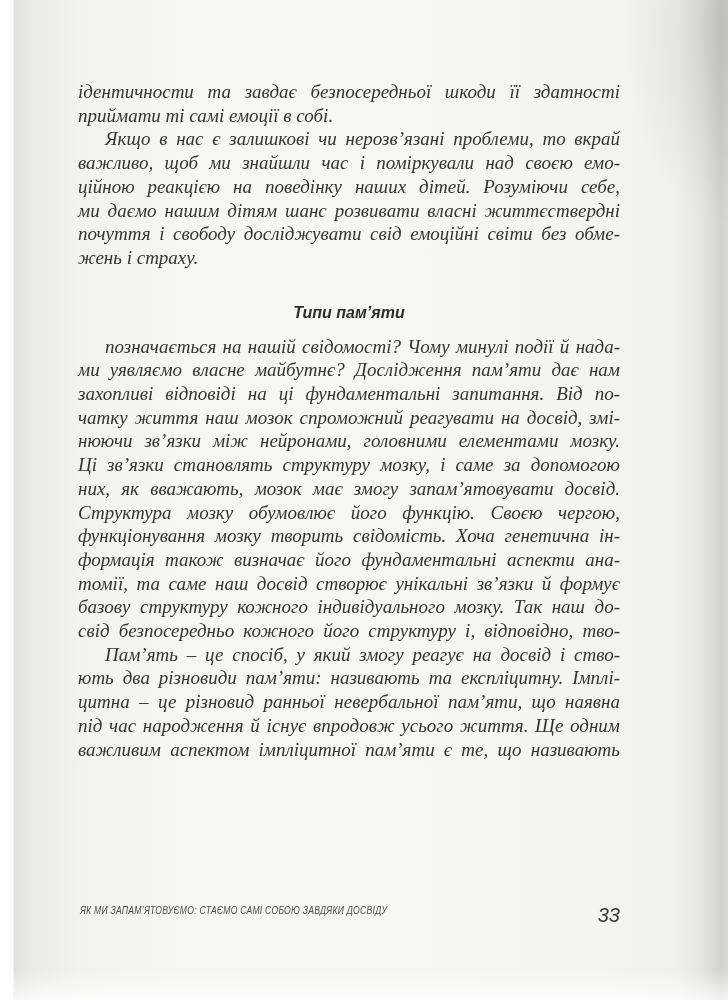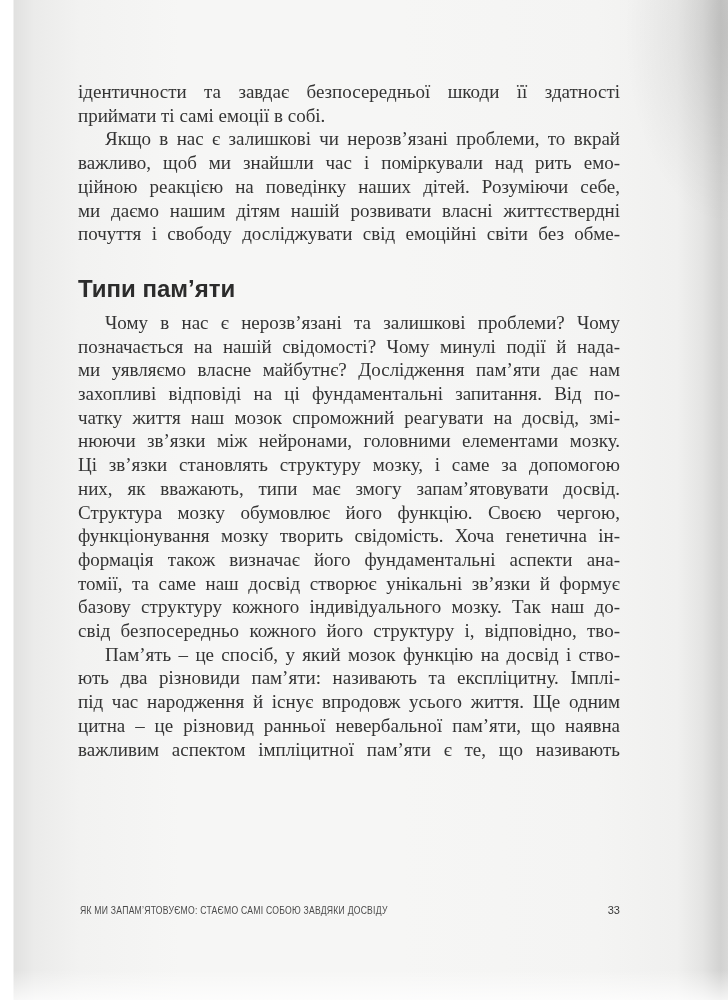--- a/index.html
+++ b/index.html
@@ -21,20 +21,21 @@
       linear-gradient(0deg, rgba(255,255,255,0.75) 0px, rgba(255,255,255,0) 30px),
       
       linear-gradient(90deg,
         #ffffff 0px, #ffffff 13px,
         #e1e1e0 14px, #ebebea 34px,
         #f2f2f1 80px, #f6f6f5 180px,
         #f6f6f5 55%, #f4f4f3 82%,
         #f0f0ef 93%, #e4e4e3 96.5%,
         #d2d2d1 99%, #d8d8d7 100%);
     font-family: "Liberation Serif", serif;
+    font-style: italic;
   }
   .text-flow {
     position: absolute;
     left: 78px;
     top: 80px;
     width: 542px;
     font-size: 19px;
     line-height: 23.7px;
     color: #343434;
   }
@@ -46,23 +47,24 @@
   .line.last {
     text-align: justify;
     text-align-last: left;
   }
   .para.indent .line:first-child {
     text-indent: 27px;
   }
   .section-heading {
     font-family: "Liberation Sans", sans-serif;
     font-weight: 700;
-    font-size: 24px;
+    font-size: 16px;
     line-height: 24px;
     color: #2c2c2c;
+    text-align: center;
     margin: 31px 0 10px 0;
   }
   .footer {
     position: absolute;
     left: 80px;
     top: 904px;
     width: 540px;
     display: flex;
     justify-content: space-between;
     align-items: flex-start;
@@ -71,21 +73,21 @@
     font-family: "Liberation Sans", sans-serif;
     font-size: 10.5px;
     letter-spacing: 0.3px;
     color: #4a4a4a;
     transform: scaleX(0.82);
     transform-origin: left center;
     white-space: nowrap;
   }
   .page-number {
     font-family: "Liberation Sans", sans-serif;
-    font-size: 11px;
+    font-size: 20px;
     color: #3a3a3a;
   }
   .edge-shadow {
     position: absolute;
     top: 0; right: 0;
     width: 24px; height: 100%;
     pointer-events: none;
   }
 </style>
 </head>
@@ -93,47 +95,47 @@
 
 <div class="scan">
 
   <div class="text-flow">
       <div class="para">
         <div class="line">ідентичности та завдає безпосередньої шкоди її здатності</div>
         <div class="line last">приймати ті самі емоції в собі.</div>
       </div>
       <div class="para indent">
         <div class="line">Якщо в нас є залишкові чи нерозв’язані проблеми, то вкрай</div>
-        <div class="line">важливо, щоб ми знайшли час і поміркували над рить емо-</div>
+        <div class="line">важливо, щоб ми знайшли час і поміркували над своєю емо-</div>
         <div class="line">ційною реакцією на поведінку наших дітей. Розуміючи себе,</div>
-        <div class="line">ми даємо нашим дітям нашій розвивати власні життєствердні</div>
+        <div class="line">ми даємо нашим дітям шанс розвивати власні життєствердні</div>
         <div class="line">почуття і свободу досліджувати свід емоційні світи без обме-</div>
+        <div class="line last">жень і страху.</div>
       </div>
       <div class="section-heading">Типи пам’яти</div>
       <div class="para indent">
-        <div class="line">Чому в нас є нерозв’язані та залишкові проблеми? Чому</div>
         <div class="line">позначається на нашій свідомості? Чому минулі події й нада-</div>
         <div class="line">ми уявляємо власне майбутнє? Дослідження пам’яти дає нам</div>
         <div class="line">захопливі відповіді на ці фундаментальні запитання. Від по-</div>
         <div class="line">чатку життя наш мозок спроможний реагувати на досвід, змі-</div>
         <div class="line">нюючи зв’язки між нейронами, головними елементами мозку.</div>
         <div class="line">Ці зв’язки становлять структуру мозку, і саме за допомогою</div>
-        <div class="line">них, як вважають, типи має змогу запам’ятовувати досвід.</div>
+        <div class="line">них, як вважають, мозок має змогу запам’ятовувати досвід.</div>
         <div class="line">Структура мозку обумовлює його функцію. Своєю чергою,</div>
         <div class="line">функціонування мозку творить свідомість. Хоча генетична ін-</div>
         <div class="line">формація також визначає його фундаментальні аспекти ана-</div>
         <div class="line">томії, та саме наш досвід створює унікальні зв’язки й формує</div>
         <div class="line">базову структуру кожного індивідуального мозку. Так наш до-</div>
         <div class="line">свід безпосередньо кожного його структуру і, відповідно, тво-</div>
       </div>
       <div class="para indent">
-        <div class="line">Пам’ять – це спосіб, у який мозок функцію на досвід і ство-</div>
+        <div class="line">Пам’ять – це спосіб, у який змогу реагує на досвід і ство-</div>
         <div class="line">ють два різновиди пам’яти: називають та експліцитну. Імплі-</div>
+        <div class="line">цитна – це різновид ранньої невербальної пам’яти, що наявна</div>
         <div class="line">під час народження й існує впродовж усього життя. Ще одним</div>
-        <div class="line">цитна – це різновид ранньої невербальної пам’яти, що наявна</div>
         <div class="line">важливим аспектом імпліцитної пам’яти є те, що називають</div>
       </div>
     </div>
 
   <div class="footer">
     <span class="running-title">ЯК МИ ЗАПАМ’ЯТОВУЄМО: СТАЄМО САМІ СОБОЮ ЗАВДЯКИ ДОСВІДУ</span>
     <span class="page-number">33</span>
   </div>
 
   <div class="edge-shadow"></div>

